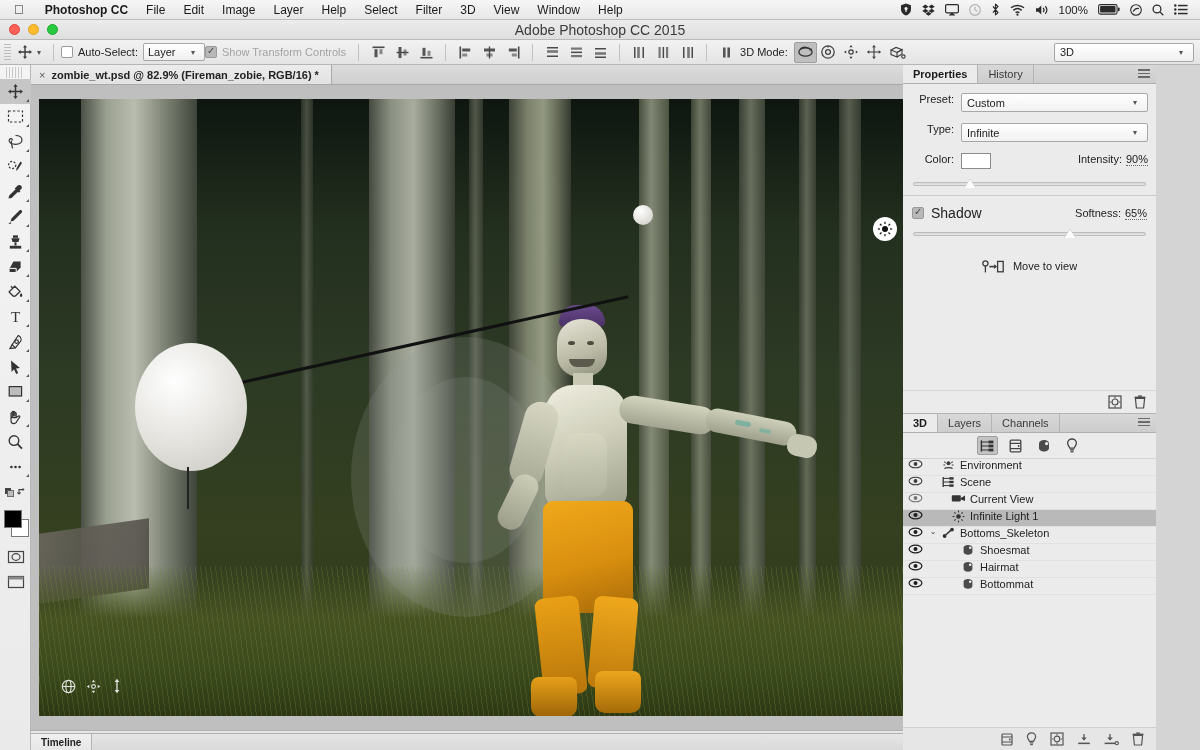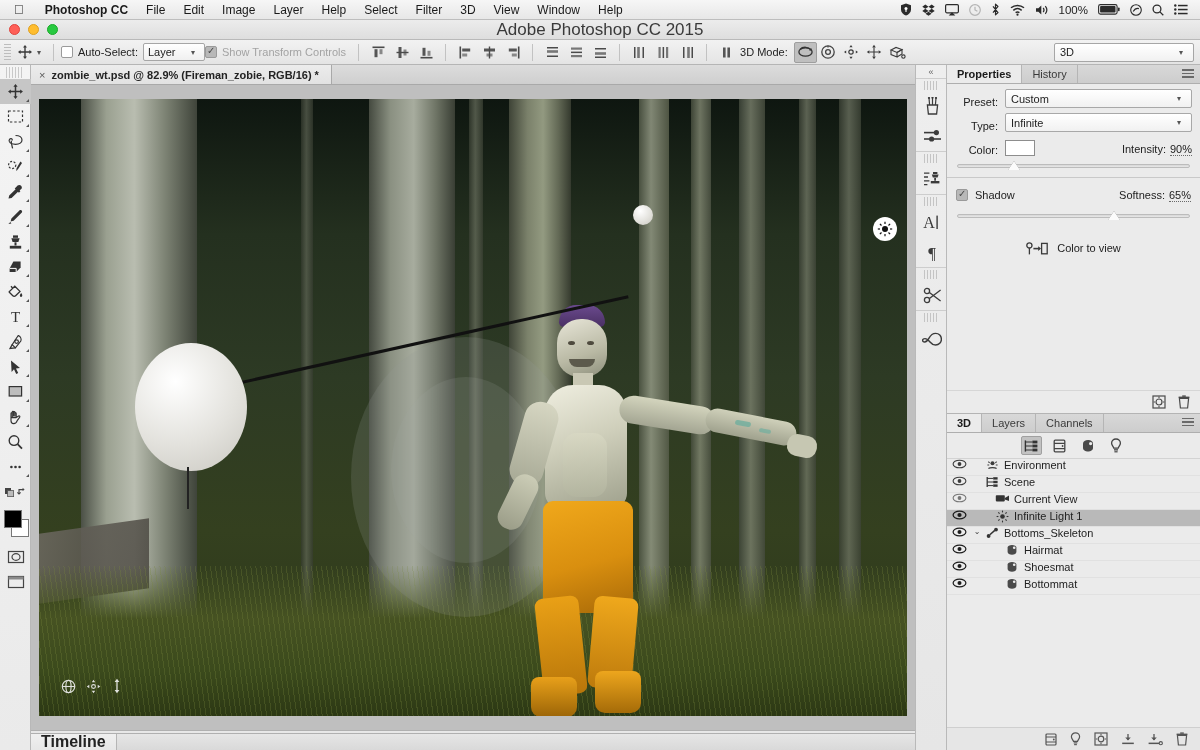--- a/index.html
+++ b/index.html
@@ -32,21 +32,21 @@
     border-bottom: 1px solid #b9b9b9;
     display: flex; align-items: center;
   }
   .lights { display: flex; gap: 8px; padding-left: 9px; }
   .lights span { width: 11px; height: 11px; border-radius: 50%; display: block; }
   .l-red { background: #ff5f57; border: 1px solid #e0443e; }
   .l-yel { background: #ffbd2e; border: 1px solid #dea123; }
   .l-grn { background: #28c940; border: 1px solid #1aab29; }
   .wtitle {
     position: absolute; left: 0; right: 0; text-align: center;
-    font-size: 17px; color: #3a3a3a;
+    font-size: 14px; color: #3a3a3a;
   }
 
   
   .optbar {
     position: absolute; top: 40px; left: 0; width: 1200px; height: 25px;
     background: linear-gradient(#f2f2f2,#e4e4e4);
     border-bottom: 1px solid #b5b5b5;
     display: flex; align-items: center; padding-left: 4px; gap: 0;
   }
   .grip { width: 7px; height: 17px; margin-right: 3px;
@@ -103,21 +103,21 @@
   .statusbar { height: 20px; background: linear-gradient(#e8e8e8,#dcdcdc); border-top: 1px solid #b0b0b0;
                display: flex; align-items: center; gap: 6px; padding: 0 4px; }
   .zoomfield { width: 58px; height: 15px; border: 1px solid #b0b0b0; background: #f4f4f4;
                font-size: 10.5px; display: flex; align-items: center; padding-left: 4px; }
   .progwrap { position: relative; width: 165px; height: 14px; border: 1px solid #9fb4cc; background: #fff; }
   .progfill { position: absolute; left: 0; top: 0; bottom: 0; background: #1878f0; }
   .progarrow { position: absolute; right: 2px; top: 0; font-size: 9px; color: #fff; line-height: 14px; }
   .timelinebar { position: absolute; left: 31px; bottom: 0; width: 884px; height: 17px;
                  background: linear-gradient(#e6e6e6,#d9d9d9); border-top: 1px solid #b0b0b0;
                  display: flex; align-items: center; }
-  .tlTab { font-size: 16px; font-weight: bold; padding: 0 10px; height: 17px; display: flex; align-items: center;
+  .tlTab { font-size: 10px; font-weight: bold; padding: 0 10px; height: 17px; display: flex; align-items: center;
            background: linear-gradient(#f0f0f0,#e6e6e6); border-right: 1px solid #b5b5b5; }
 
   
   .forest { position: absolute; inset: 0;
     background:
       linear-gradient(180deg, #0e1610 0%, #24301f 22%, #2d3a24 45%, #34401f 70%, #2a3519 100%);
   }
   .trunk { position: absolute; top: -20px; bottom: 0; border-radius: 3px; }
   .grassband { position: absolute; left: 0; right: 0; bottom: 0; height: 150px;
     background: linear-gradient(180deg, rgba(60,72,35,0) 0%, #465222 35%, #3b4a1c 70%, #2c3814 100%); }
@@ -139,45 +139,45 @@
   .dockstrip { position: absolute; left: 915px; top: 65px; width: 32px; height: 685px;
                background: linear-gradient(#eeeeee,#e6e6e6); border-left: 1px solid #b9b9b9; border-right: 1px solid #b9b9b9; }
   .dockcollapse { height: 13px; display: flex; align-items: center; justify-content: center;
                   font-size: 9px; color: #666; }
   .dgrip { height: 9px; background: repeating-linear-gradient(90deg,#c4c4c4 0 1px, transparent 1px 3px);
            margin: 2px 8px 1px 8px; }
   .dockbtn { width: 32px; height: 30px; display: flex; align-items: center; justify-content: center; }
   .ddiv { height: 1px; background: #cdcdcd; }
 
   
-  .panels { position: absolute; left: 947px; top: 65px; width: 253px; height: 685px; background: #ebebeb; }
+  .panels { position: absolute; left: 903px; top: 65px; width: 253px; height: 685px; background: #ebebeb; }
   .ptabs { height: 19px; background: linear-gradient(#d8d8d8,#cdcdcd); border-bottom: 1px solid #aeaeae;
            display: flex; align-items: stretch; position: relative; }
   .ptab { font-size: 11px; padding: 0 10px; display: flex; align-items: center; color: #3a3a3a;
           border-right: 1px solid #b5b5b5; }
   .ptab.active { background: #ebebeb; font-weight: bold; color: #1b1b1b; }
   .pmenu { position: absolute; right: 6px; top: 4px; width: 12px; height: 10px;
            background: repeating-linear-gradient(#6a6a6a 0 1.5px, transparent 1.5px 3.5px); }
   .phead { font-size: 11.5px; font-weight: bold; padding: 7px 0 7px 10px; border-bottom: 1px solid #d6d6d6; }
-  .prow { display: flex; align-items: flex-end; height: 21px; padding: 0 8px 0 0; margin-top: 3px; }
+  .prow { display: flex; align-items: flex-start; height: 21px; padding: 0 8px 0 0; margin-top: 9px; }
   .plabel { width: 58px; text-align: right; padding-right: 7px; font-size: 11px; }
   .pselect { flex: 1; height: 19px; border: 1px solid #a8a8a8; border-radius: 2px;
              background: linear-gradient(#ffffff,#f1f1f1); font-size: 11px;
              display: flex; align-items: center; padding: 0 5px; justify-content: space-between; }
   .colorbox { width: 30px; height: 16px; background: #fff; border: 1px solid #8d8d8d; }
   .inten { margin-left: auto; font-size: 11px; display: flex; align-items: baseline; gap: 4px; }
   .inten b { font-weight: normal; border-bottom: 1px dotted #6a6a6a; }
   .slider { position: relative; height: 14px; margin: 3px 10px 2px 10px; }
   .strack { position: absolute; left: 0; right: 0; top: 5px; height: 4px; border-radius: 2px;
             background: linear-gradient(#d7d7d7,#e8e8e8); border: 1px solid #bcbcbc; }
   .sknob { position: absolute; top: 2px; width: 0; height: 0;
            border-left: 6px solid transparent; border-right: 6px solid transparent; border-bottom: 9px solid #fbfbfb;
            filter: drop-shadow(0 0 0.6px #6e6e6e); }
   .shadowrow { display: flex; align-items: center; height: 22px; padding: 0 9px; margin-top: 6px; }
-  .shadowrow .txt { font-size: 11px; padding-left: 7px; }
+  .shadowrow .txt { font-size: 14px; padding-left: 7px; }
   .mtv { display: flex; align-items: center; justify-content: center; gap: 9px; height: 30px; margin-top: 10px; font-size: 11px; }
 
   
   .p3d { position: absolute; left: 0; top: 348px; width: 253px; height: 337px;
          background: #ebebeb; border-top: 1px solid #b4b4b4; }
   .filters { height: 26px; display: flex; align-items: center; justify-content: center; gap: 7px;
              border-bottom: 1px solid #d3d3d3; }
   .fbtn { width: 21px; height: 19px; display: flex; align-items: center; justify-content: center; border-radius: 2px; }
   .fbtn.active { background: #c2c2c2; border: 1px solid #a0a0a0; }
   .treerow { display: flex; align-items: flex-start; height: 17px; font-size: 11px; border-bottom: 1px solid #e1e1e1; }
@@ -840,21 +840,21 @@
     <div class="mtv">
       <span>
         <svg width="22" height="15" viewBox="0 0 22 15">
             <circle cx="3.4" cy="4.4" r="2.6" fill="none" stroke="#3a3a3a" stroke-width="1.3"></circle>
             <path d="M3.4 7 V13.4" stroke="#3a3a3a" stroke-width="1.3"></path>
             <path d="M7.4 7.6 H13.6" stroke="#3a3a3a" stroke-width="1.6"></path>
             <path d="M12.2 5.2 L15 7.6 L12.2 10" fill="#3a3a3a"></path>
             <rect x="15.6" y="2.4" width="5.6" height="10.4" fill="none" stroke="#3a3a3a" stroke-width="1.3"></rect>
           </svg>
       </span>
-      <span>Color to view</span>
+      <span>Move to view</span>
     </div>
 
     <div class="propfoot">
       <span>
         <svg width="14" height="14" viewBox="0 0 14 14">
             <rect x="1" y="1" width="12" height="12" fill="none" stroke="#4a4a4a" stroke-width="1.2"></rect>
             <circle cx="7" cy="7" r="3" fill="none" stroke="#4a4a4a" stroke-width="1.2"></circle>
             <path d="M7 1.6 V3 M7 11 V12.4 M1.6 7 H3 M11 7 H12.4" stroke="#4a4a4a" stroke-width="1.1"></path>
           </svg>
       </span>
@@ -1020,39 +1020,39 @@
               </svg>
           </span>
           <span class="twist"></span>
           <span style="width:20px;"></span>
           <span class="ticon">
             <svg width="12" height="12" viewBox="0 0 12 12">
                 <path d="M1.6 3.6 C1.6 2.1 3.6 1 6 1 C8.4 1 10.4 2.1 10.4 3.6 V8 C10.4 9.6 8.4 10.8 6 10.8 C3.6 10.8 1.6 9.6 1.6 8 Z" fill="#4a4a4a"></path>
                 <circle cx="8.2" cy="3.8" r="1.3" fill="#ececec"></circle>
               </svg>
           </span>
-          <span class="tname">Hairmat</span>
+          <span class="tname">Shoesmat</span>
         </div>
 
         <div class="treerow">
           <span class="eye">
             <svg width="15" height="10" viewBox="0 0 15 10">
                 <ellipse cx="7.5" cy="5" rx="6.4" ry="3.8" fill="none" stroke="#1c1c1c" stroke-width="1.2"></ellipse>
                 <circle cx="7.5" cy="5" r="2" fill="#1c1c1c"></circle>
               </svg>
           </span>
           <span class="twist"></span>
           <span style="width:20px;"></span>
           <span class="ticon">
             <svg width="12" height="12" viewBox="0 0 12 12">
                 <path d="M1.6 3.6 C1.6 2.1 3.6 1 6 1 C8.4 1 10.4 2.1 10.4 3.6 V8 C10.4 9.6 8.4 10.8 6 10.8 C3.6 10.8 1.6 9.6 1.6 8 Z" fill="#4a4a4a"></path>
                 <circle cx="8.2" cy="3.8" r="1.3" fill="#ececec"></circle>
               </svg>
           </span>
-          <span class="tname">Shoesmat</span>
+          <span class="tname">Hairmat</span>
         </div>
 
         <div class="treerow">
           <span class="eye">
             <svg width="15" height="10" viewBox="0 0 15 10">
                 <ellipse cx="7.5" cy="5" rx="6.4" ry="3.8" fill="none" stroke="#1c1c1c" stroke-width="1.2"></ellipse>
                 <circle cx="7.5" cy="5" r="2" fill="#1c1c1c"></circle>
               </svg>
           </span>
           <span class="twist"></span>

